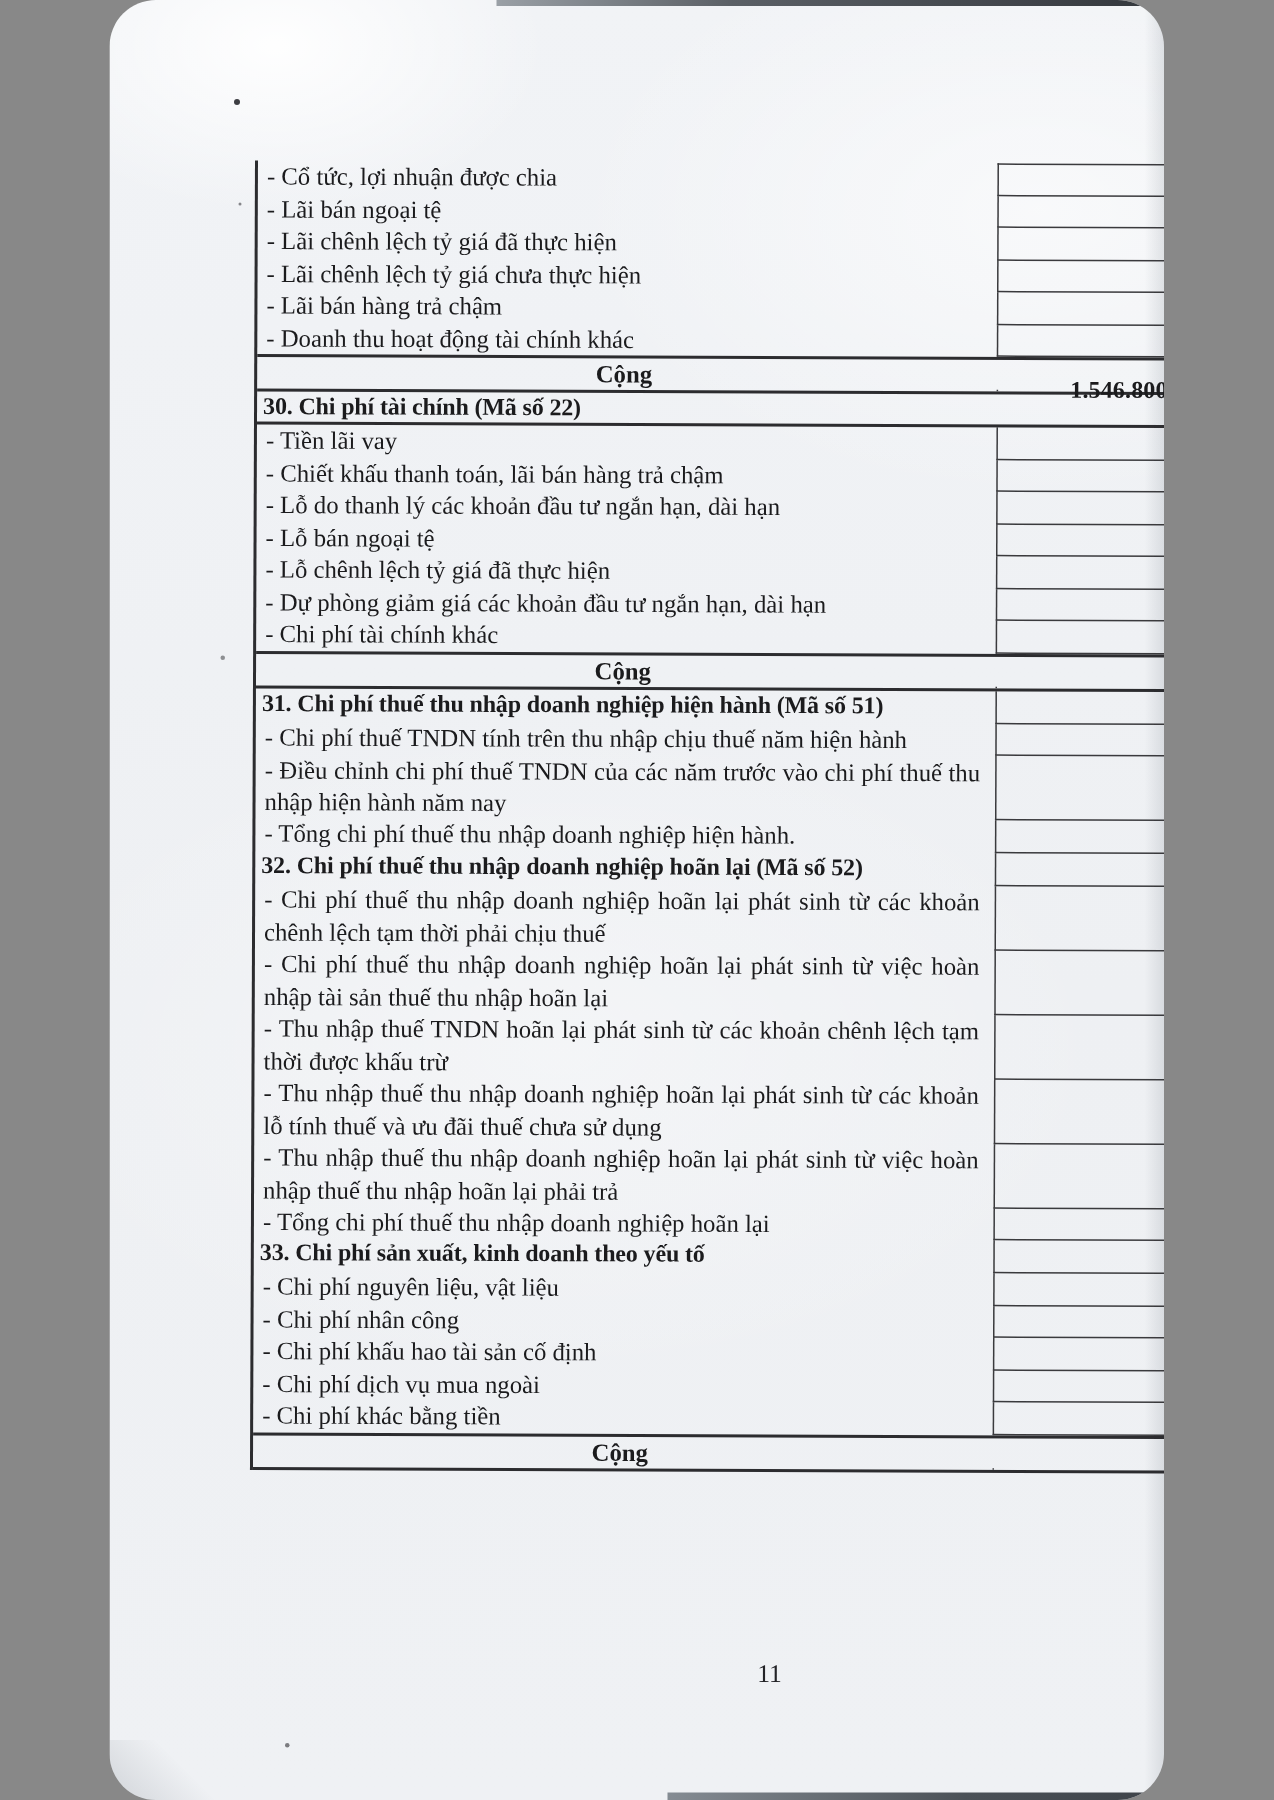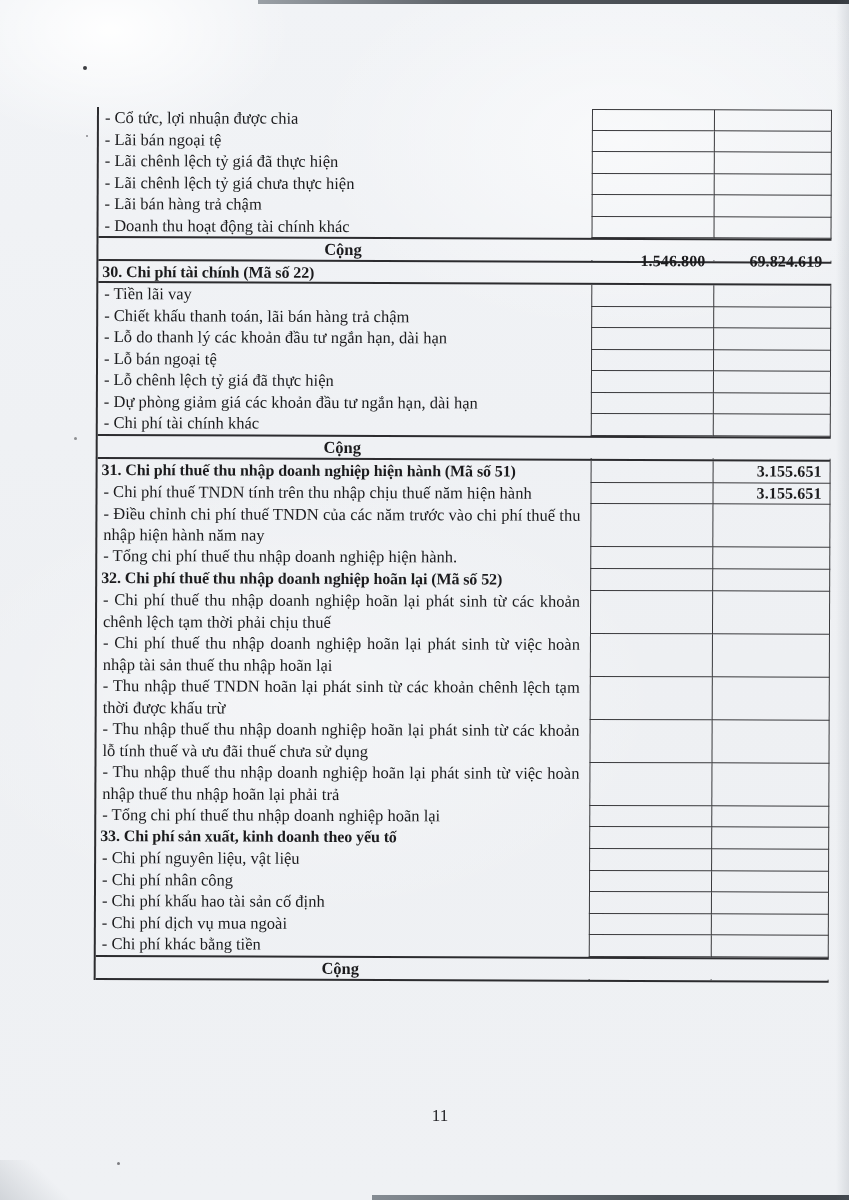--- a/index.html
+++ b/index.html
@@ -1,28 +1,29 @@
 <!DOCTYPE html>
 <html lang="vi"><head>
 <meta charset="utf-8">
 <style>
   html,body{margin:0;padding:0;}
   body{background:#888;}
   .page{
     position:relative;
-    width:849px;height:1200px;
+    width:703px;height:1200px;
     margin:0 auto;
     overflow:hidden;
     font-family:"Liberation Serif","DejaVu Serif",serif;
     color:#1b1b1d;
     background:
       radial-gradient(ellipse 260px 160px at 110px 30px, rgba(255,255,255,0.95), rgba(255,255,255,0) 70%),
       radial-gradient(ellipse 420px 260px at 620px 140px, rgba(255,255,255,0.55), rgba(255,255,255,0) 75%),
       radial-gradient(ellipse 500px 300px at 300px 700px, rgba(255,255,255,0.35), rgba(255,255,255,0) 75%),
       linear-gradient(to bottom,#f1f3f6 0%,#eef0f3 55%,#eff1f4 100%);
+    border-radius: 31px;
   }
   
   .artifact{position:absolute;pointer-events:none;}
   .edge-top{top:0;left:258px;right:0;height:4px;
     background:linear-gradient(to right,#9aa0a6 0%,#5b6066 35%,#33373c 100%);}
   .edge-bottom{bottom:0;left:372px;right:0;height:5px;
     background:linear-gradient(to right,#858c93 0%,#4b5157 60%,#3e4349 100%);}
   .edge-right{top:0;right:0;width:13px;height:100%;
     background:linear-gradient(to right,rgba(100,110,122,0) 0%,rgba(100,110,122,0.16) 100%);}
   .corner-bl{left:0;bottom:0;width:70px;height:40px;

